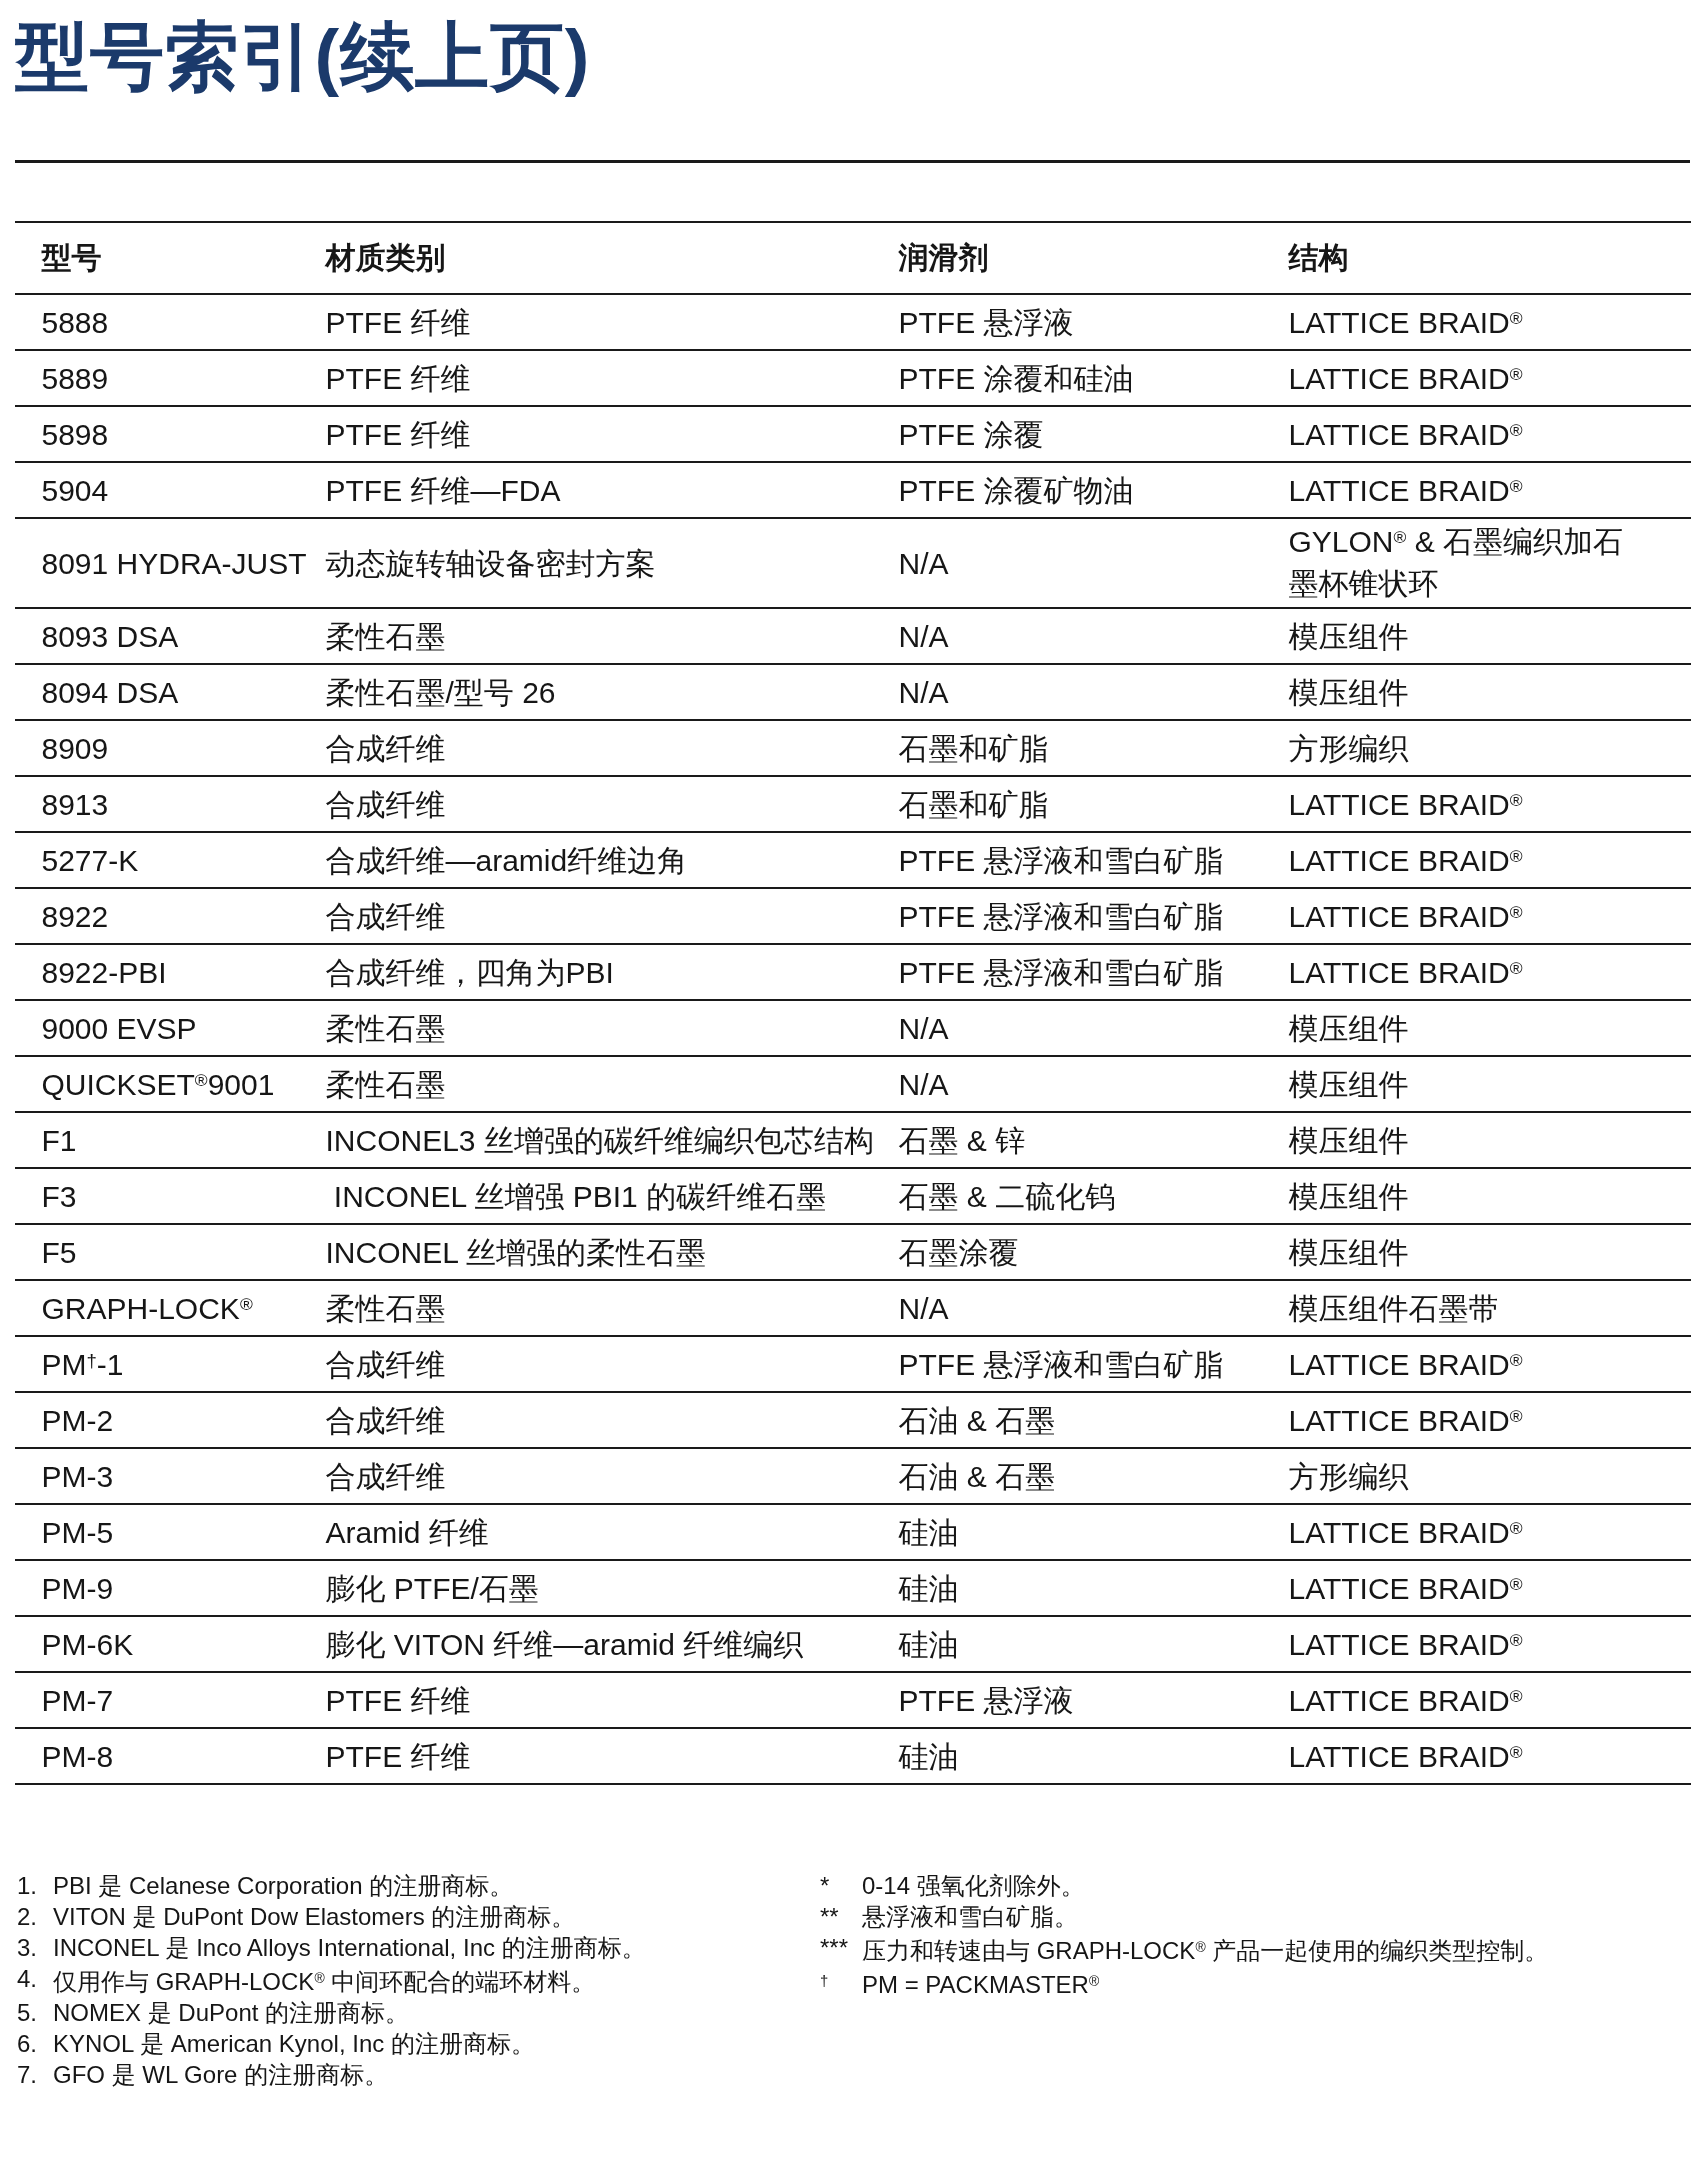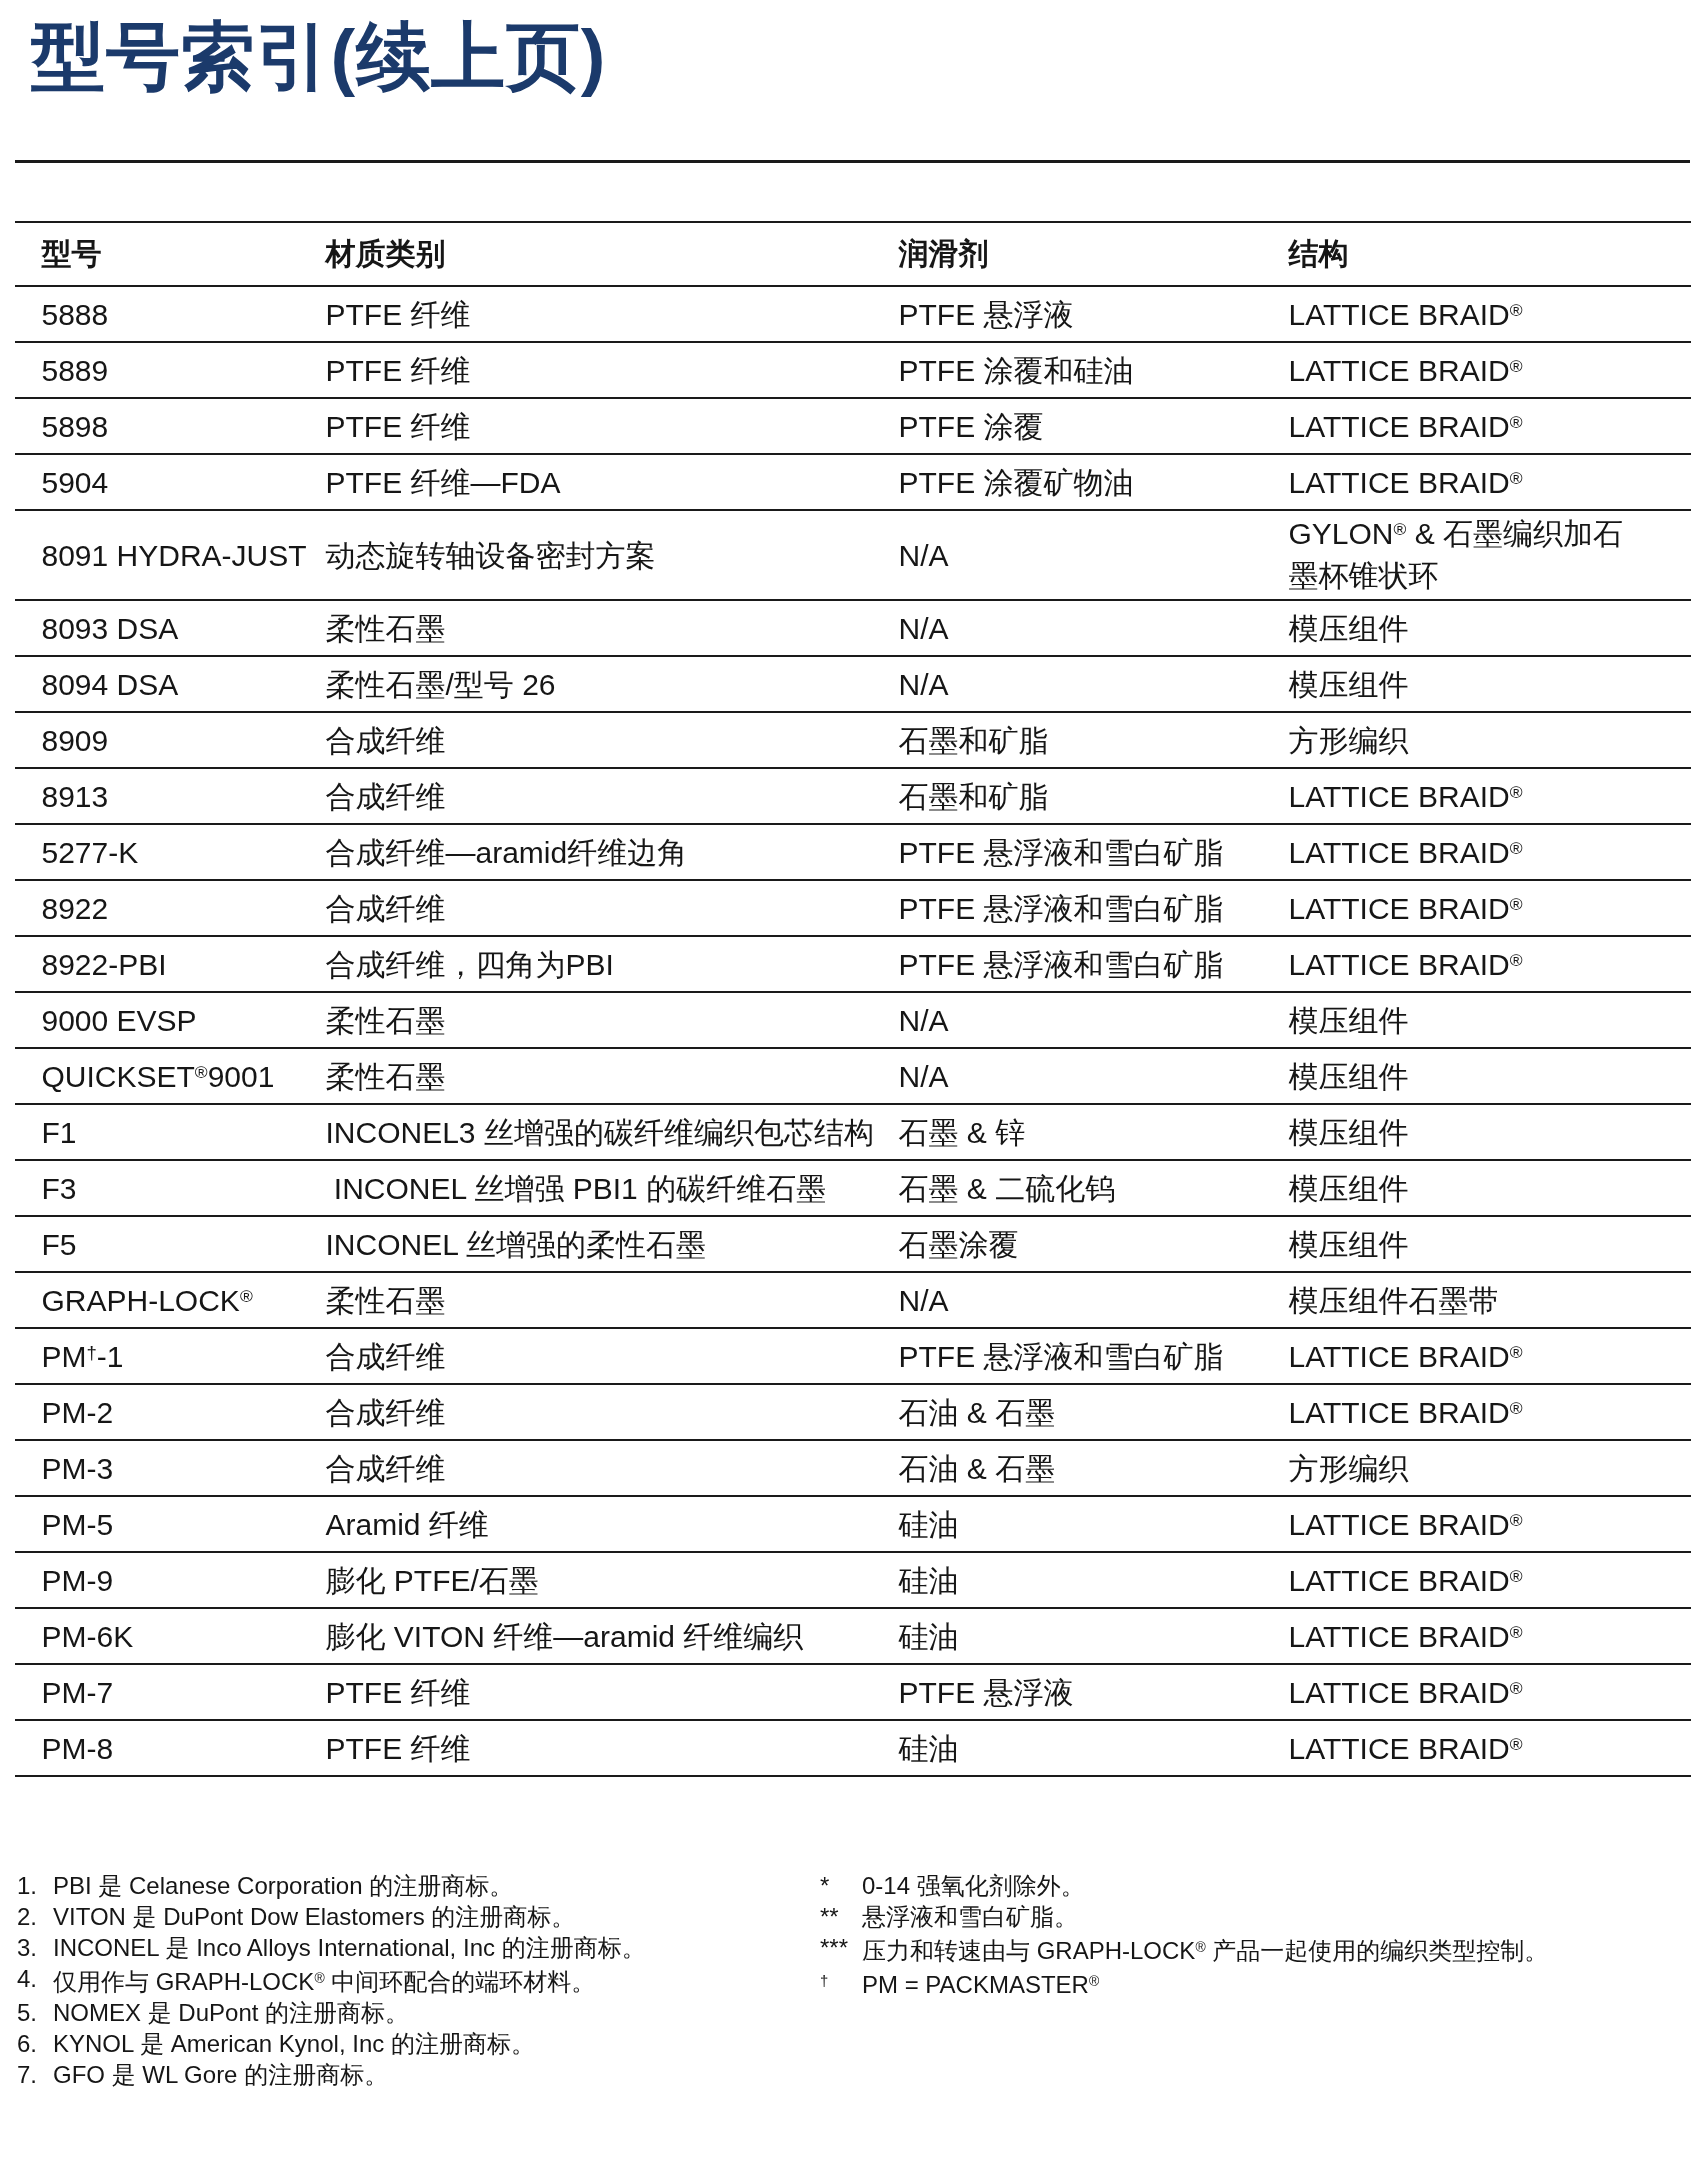--- a/index.html
+++ b/index.html
@@ -7,21 +7,21 @@
   body {
     width:1703px; height:2172px;
     font-family:"Liberation Sans","DejaVu Sans",sans-serif;
     color:#161616;
   }
   .page { position:relative; width:1703px; height:2172px; overflow:hidden; background:#fff; }
 
   .title {
     position:absolute; left:15px; top:7.6px;
     font-size:74px; font-weight:bold; color:#1b3a6b;
-    letter-spacing:0.9px; white-space:nowrap;margin-left:16px;
+    letter-spacing:0.9px; white-space:nowrap;
   }
   .title-rule {
     position:absolute; left:15px; top:160px; width:1675px; height:2.8px;
     background:#1a1a1a;
   }
 
   table.model-table {
     position:absolute; left:15px; top:221px; width:1675px;
     border-collapse:collapse; table-layout:fixed;
   }
@@ -30,21 +30,21 @@
   .model-table col.c3 { width:390px; }
   .model-table col.c4 { width:429px; }
   .model-table th, .model-table td {
     text-align:left; vertical-align:middle;
     padding:0 0 0 26.5px;
     border-bottom:2.8px solid #1a1a1a;
     font-size:30px;
   }
   .model-table thead th {
     border-top:2.8px solid #1a1a1a;
-    font-weight:bold; height:64px;
+    font-weight:bold; height:72px;
   }
   .model-table tbody td { height:56px; font-weight:normal; }
   .model-table tbody tr.tall td { height:90px; }
   .model-table td .cellwrap { white-space:nowrap; line-height:1.3; }
   .model-table tr.tall td:last-child .cellwrap {
     white-space:normal; display:inline-block; max-width:352px; line-height:1.4;
   }
   sup.reg { font-size:58%; vertical-align:0.5em; }
   sup.dag { font-size:62%; vertical-align:0.45em; }
 

